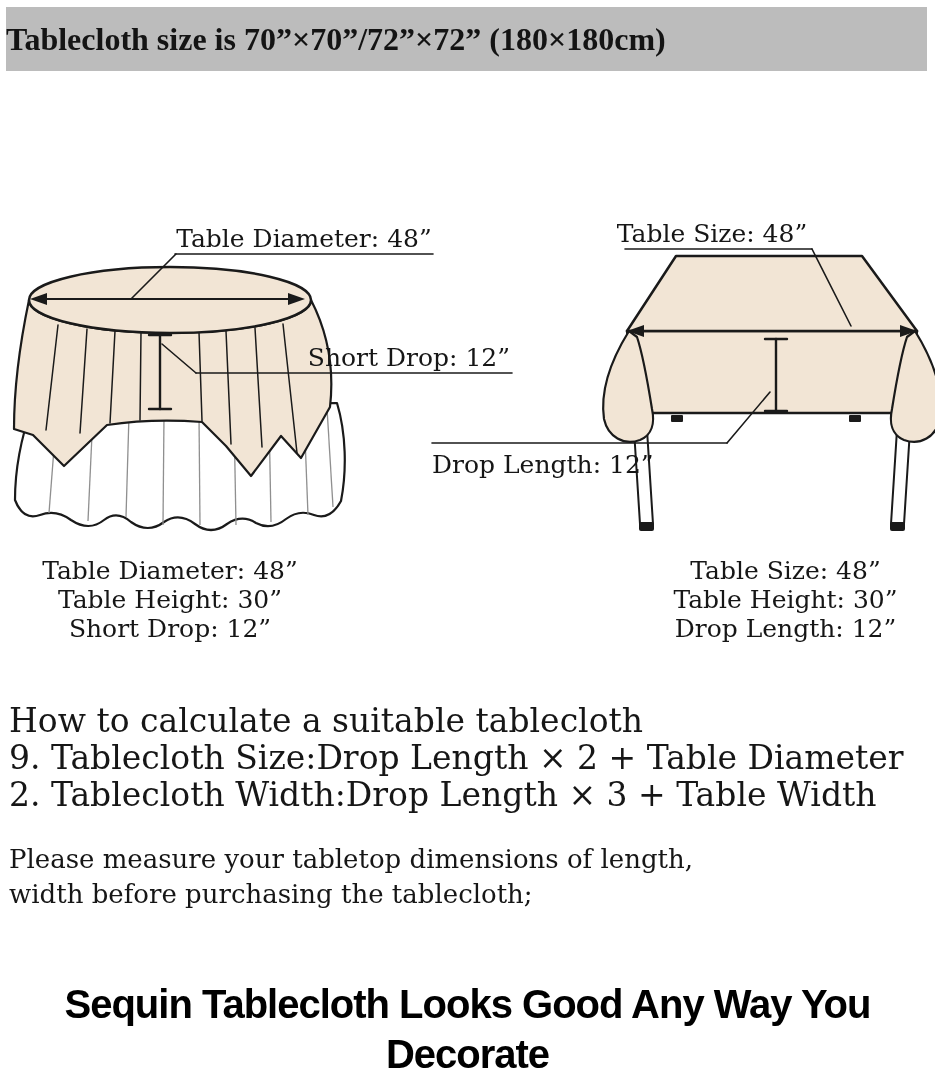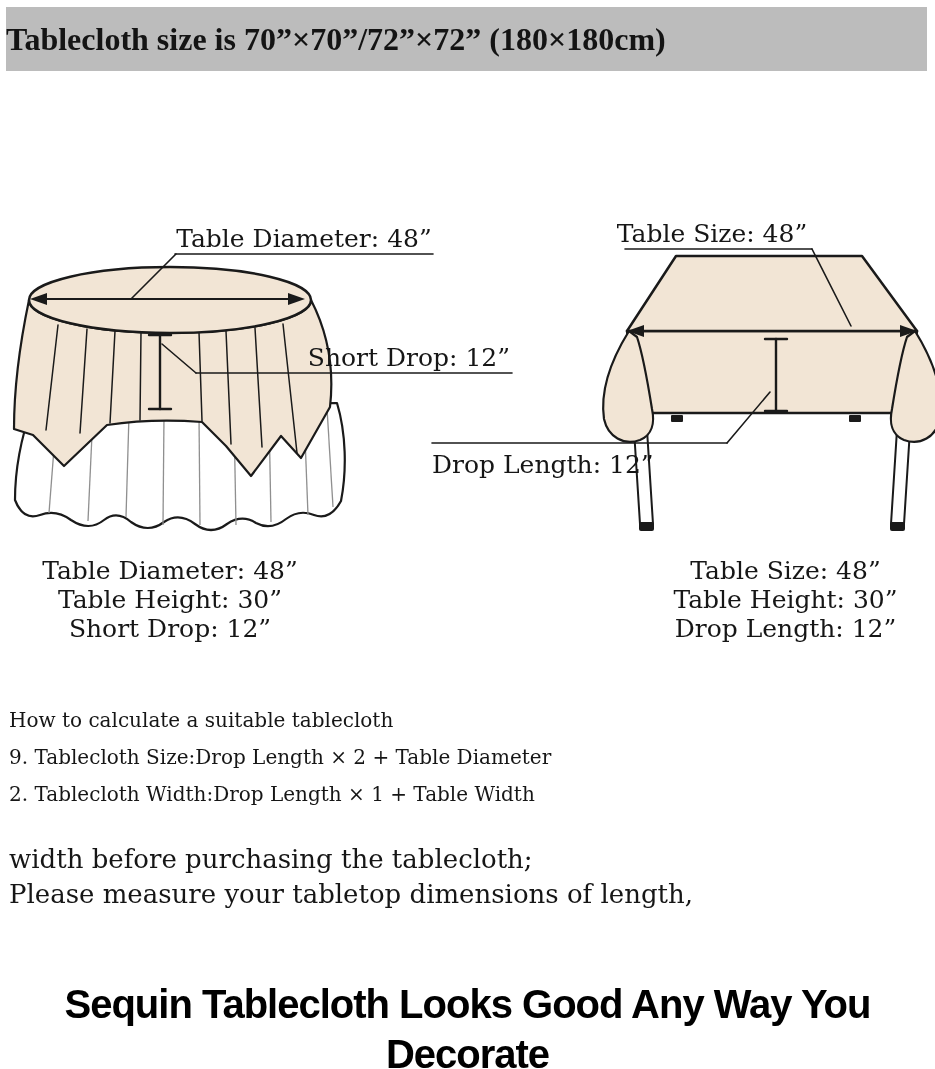--- a/index.html
+++ b/index.html
@@ -15,21 +15,21 @@
   .thin{stroke-width:1.6;}
   .mid{stroke-width:2.2;}
   .thick{stroke-width:2.5;}
   .fold{stroke:var(--outline,#1a1a1a);stroke-width:1.5;fill:none;stroke-linecap:round;}
   .gfold{stroke:var(--fold-line,#8f8f8f);stroke-width:1.3;fill:none;}
   .blackfill{fill:var(--outline,#1a1a1a);stroke:none;}
   .diagram-svg text{font-family:"DejaVu Serif",serif;font-size:25px;fill:#161616;}
   .spec{position:absolute;top:556px;text-align:center;font-size:25px;line-height:29px;}
   .spec-left{left:10px;width:320px;}
   .spec-right{left:633px;width:305px;}
-  .calc{position:absolute;left:9px;top:702px;font-size:20px;line-height:37px;}
+  .calc{position:absolute;left:9px;top:702px;font-size:33px;line-height:37px;}
   .notes{position:absolute;left:9px;top:842px;font-size:26px;line-height:35px;}
   .footer{position:absolute;left:0;top:979px;width:935px;text-align:center;
           font-family:"Liberation Sans",sans-serif;font-weight:bold;font-size:40px;
           line-height:50px;letter-spacing:-1px;color:#000;}
 </style>
 </head>
 <body>
 
 <div class="page">
 
@@ -150,23 +150,23 @@
 
   <div class="spec spec-right">
     <div>Table Size: 48”</div>
     <div>Table Height: 30”</div>
     <div>Drop Length: 12”</div>
   </div>
 
   <div class="calc">
     <div>How to calculate a suitable tablecloth</div>
     <div>9. Tablecloth Size:Drop Length × 2 + Table Diameter</div>
-    <div>2. Tablecloth Width:Drop Length × 1 + Table Width</div>
+    <div>2. Tablecloth Width:Drop Length × 3 + Table Width</div>
   </div>
 
   <div class="notes">
+    <div>Please measure your tabletop dimensions of length,</div>
     <div>width before purchasing the tablecloth;</div>
-    <div>Please measure your tabletop dimensions of length,</div>
   </div>
 
   <div class="footer">Sequin Tablecloth Looks Good Any Way You Decorate</div>
 
 </div>
 
 </body></html>

